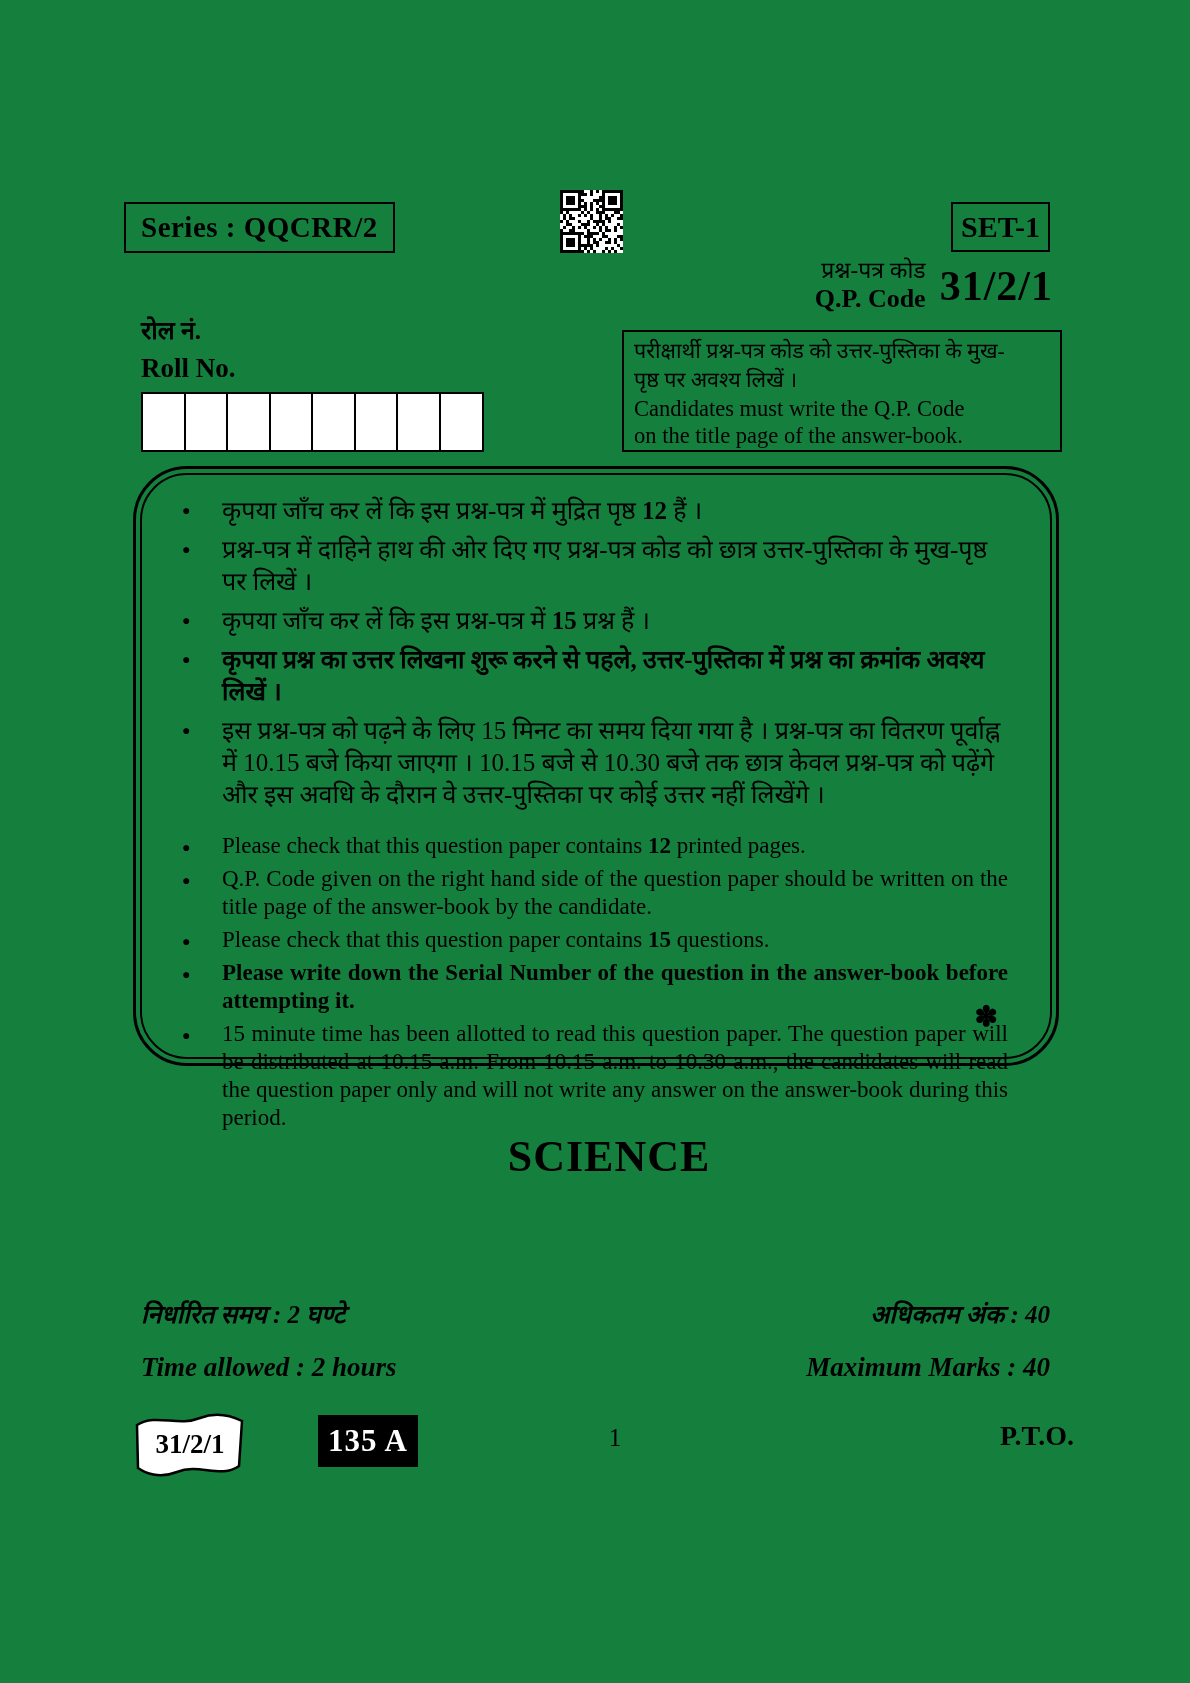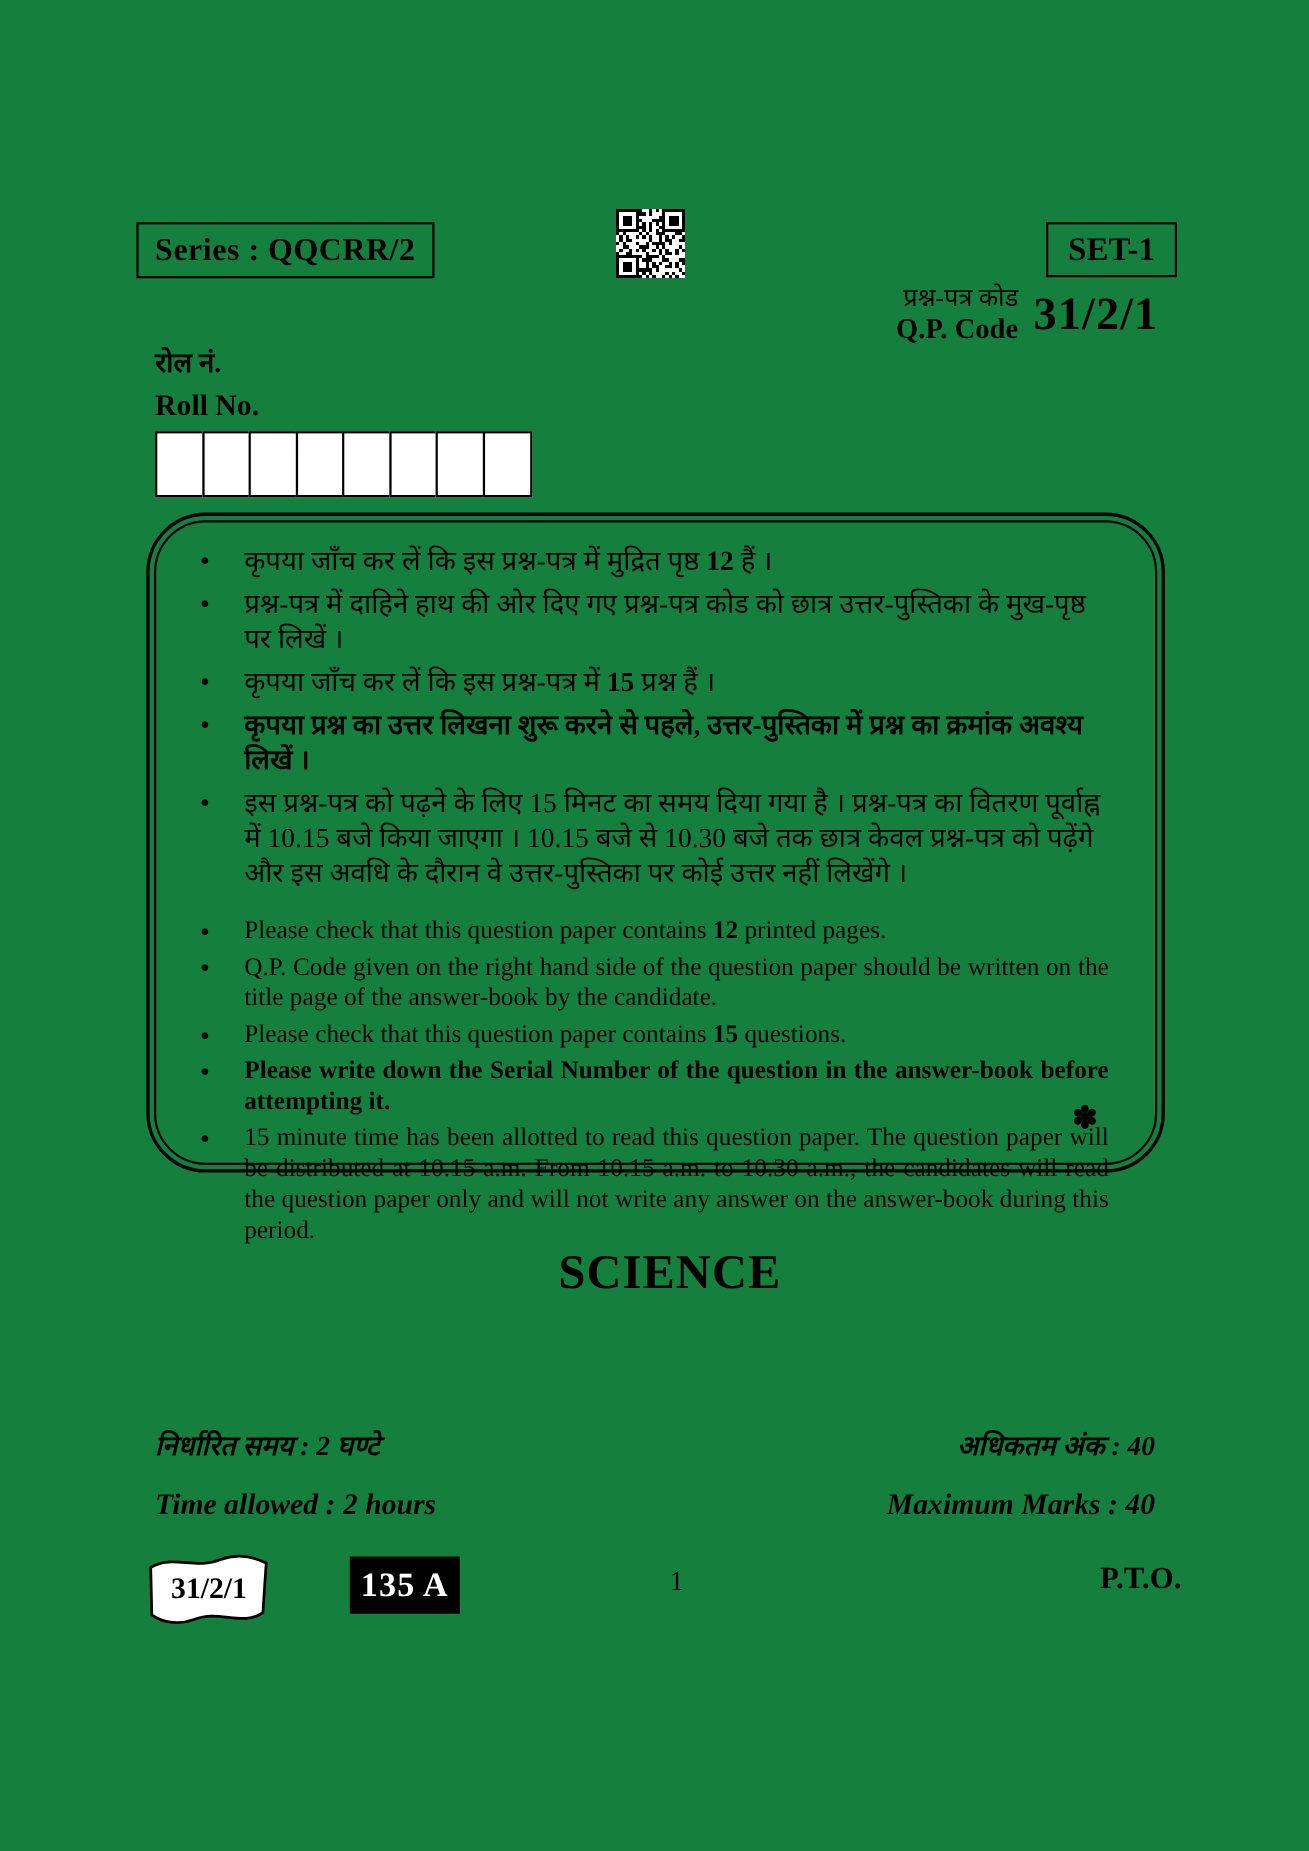--- a/index.html
+++ b/index.html
@@ -19,21 +19,21 @@
     position:absolute;left:124px;top:202px;
     border:2.5px solid #000;
     padding:7px 15px;
     font-size:29px;font-weight:700;letter-spacing:.5px;
     white-space:nowrap;
   }
   .qr{position:absolute;left:560px;top:190px;width:63px;height:63px;}
   .set-box{
     position:absolute;left:951px;top:202px;
     border:2.5px solid #000;
-    padding:6px 18px;
+    padding:6px 8px;
     font-size:30px;font-weight:700;
     white-space:nowrap;
   }
 
   
   .qp-block{
     position:absolute;right:137px;top:258px;
     display:flex;align-items:center;gap:14px;
   }
   .qp-labels{text-align:right;line-height:1.15;}
@@ -367,20 +367,26 @@
       <div class="roll-cell"></div>
       <div class="roll-cell"></div>
       <div class="roll-cell"></div>
       <div class="roll-cell"></div>
       <div class="roll-cell"></div>
       <div class="roll-cell"></div>
       <div class="roll-cell"></div>
       <div class="roll-cell"></div>
     </div>
 
+  <div class="cand-box">
+    <div class="cand-hi hi">परीक्षार्थी प्रश्न-पत्र कोड को उत्तर-पुस्तिका के मुख-</div>
+    <div class="cand-hi hi">पृष्ठ पर अवश्य लिखें ।</div>
+    <div class="cand-en">Candidates must write the Q.P. Code</div>
+    <div class="cand-en">on the title page of the answer-book.</div>
+  </div>
 
   <div class="instr-outer">
     <div class="instr-inner">
       <div>
           <div class="bullet-row hindi-item hi">
             <span class="dot">●</span>
             <span class="btext"><span>कृपया जाँच कर लें कि इस प्रश्न-पत्र में मुद्रित पृष्ठ </span><span class="b">12</span><span> हैं ।</span></span>
           </div>
           <div class="bullet-row hindi-item hi">
             <span class="dot">●</span>

